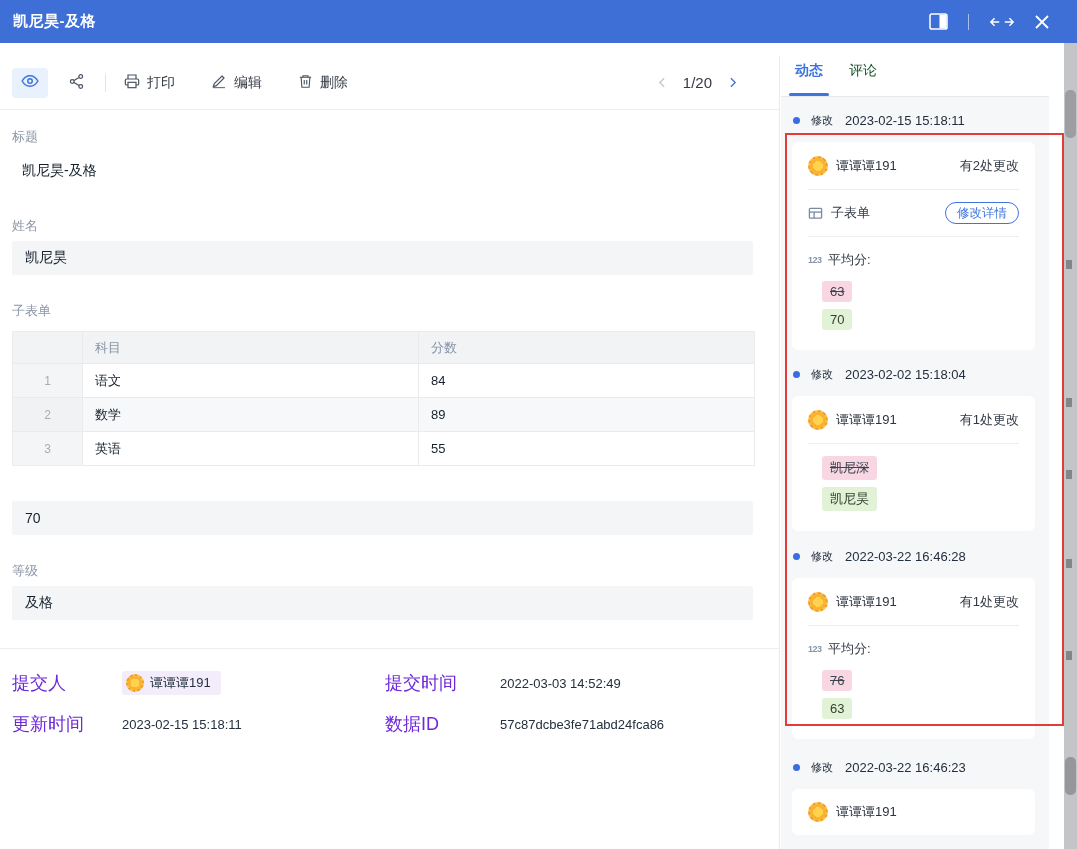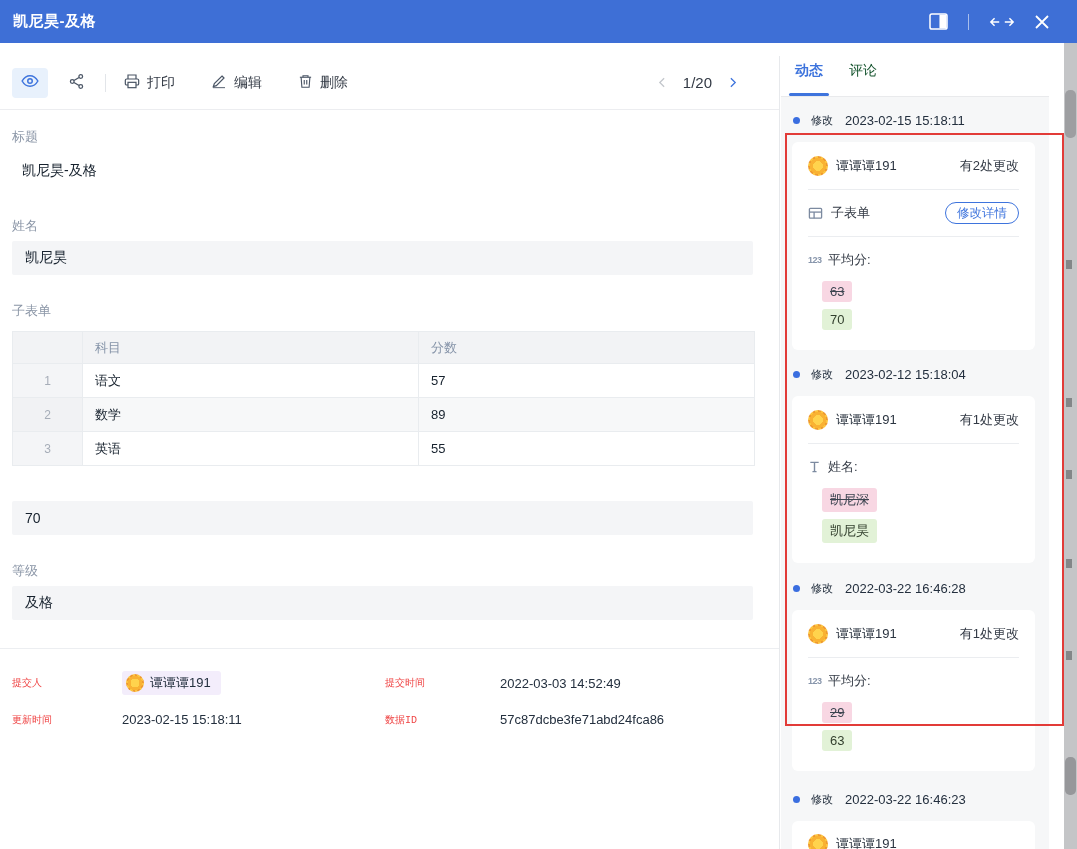--- a/index.html
+++ b/index.html
@@ -39,21 +39,21 @@
   table.subform tr.stripe td { background:#f7f8f9; }
   table.subform tr.stripe td.numcol { background:#f1f2f4; }
   table.subform col.c-subj { width:336px; } table.subform col.c-score { width:336px; }
 
   .h-divider { height:1px; background:#eceef1; margin:28px -26px 0 -12px; }
 
   .meta { margin-top:22px; }
   .meta-row { display:flex; margin-bottom:17px; align-items:center; }
   .meta-col1 { width:373px; display:flex; align-items:center; }
   .meta-col2 { flex:1; display:flex; align-items:center; }
-  .meta-label { font-size:10px; color:#ef4444; width:110px; flex:none;font-family:Liberation Mono, monospace; }
+  .meta-label { font-size:18px; color:#6d28d9; width:110px; flex:none; }
   .meta-col2 .meta-label { width:115px; }
   .meta-val { font-size:13px; color:#232f3e; }
   .user-tag { display:inline-flex; align-items:center; gap:6px; background:#f3edfb; border-radius:3px; padding:3px 10px 3px 4px; font-size:13px; color:#232f3e; }
 
   .avatar { width:20px; height:20px; border-radius:50%; flex:none;
     background: radial-gradient(circle at 50% 50%, #ffd34d 0 34%, #f9b233 35% 56%, rgba(0,0,0,0) 57%),
                 repeating-conic-gradient(#ef9a2f 0 18deg, #fdc43f 18deg 36deg); }
   .avatar.sm { width:18px; height:18px; }
 
   
@@ -209,21 +209,21 @@
           </colgroup>
         <tbody>
             <tr>
           <th class="numcol"></th>
           <th>科目</th>
           <th>分数</th>
         </tr>
         <tr>
           <td class="numcol">1</td>
           <td>语文</td>
-          <td>57</td>
+          <td>84</td>
         </tr>
         <tr class="stripe">
           <td class="numcol">2</td>
           <td>数学</td>
           <td>89</td>
         </tr>
         <tr>
           <td class="numcol">3</td>
           <td>英语</td>
           <td>55</td>
@@ -309,37 +309,29 @@
       </div>
       <div class="chips">
         <span class="chip old">63</span>
         <span class="chip new">70</span>
       </div>
     </div>
 
     <div class="feed-head">
       <span class="feed-dot"></span>
       <span class="feed-action">修改</span>
-      <span class="feed-time">2023-02-12 15:18:04</span>
+      <span class="feed-time">2023-02-02 15:18:04</span>
     </div>
     <div class="card" style="margin-bottom:18px">
       <div class="user-row">
         <span class="avatar"></span>
         <span class="user-name">谭谭谭191</span>
         <span class="change-count">有1处更改</span>
       </div>
       <hr>
-      <div class="field-row">
-        <span class="fld-ic">
-          <svg width="13" height="14" viewBox="0 0 14 14" fill="none" stroke="#7c8aa0" stroke-width="1.5">
-              <path d="M2.5 2h9M7 2v10M4.8 12h4.4"></path>
-            </svg>
-        </span>
-        <span class="field-name" style="margin-left:0">姓名:</span>
-      </div>
       <div class="chips">
         <span class="chip old">凯尼深</span>
         <span class="chip new">凯尼昊</span>
       </div>
     </div>
 
     <div class="feed-head">
       <span class="feed-dot"></span>
       <span class="feed-action">修改</span>
       <span class="feed-time">2022-03-22 16:46:28</span>
@@ -349,21 +341,21 @@
         <span class="avatar"></span>
         <span class="user-name">谭谭谭191</span>
         <span class="change-count">有1处更改</span>
       </div>
       <hr>
       <div class="field-row">
         <span class="num-ic">123</span>
         <span class="field-name" style="margin-left:0">平均分:</span>
       </div>
       <div class="chips">
-        <span class="chip old">29</span>
+        <span class="chip old">76</span>
         <span class="chip new">63</span>
       </div>
     </div>
 
     <div class="feed-head">
       <span class="feed-dot"></span>
       <span class="feed-action">修改</span>
       <span class="feed-time">2022-03-22 16:46:23</span>
     </div>
     <div class="card mini">

